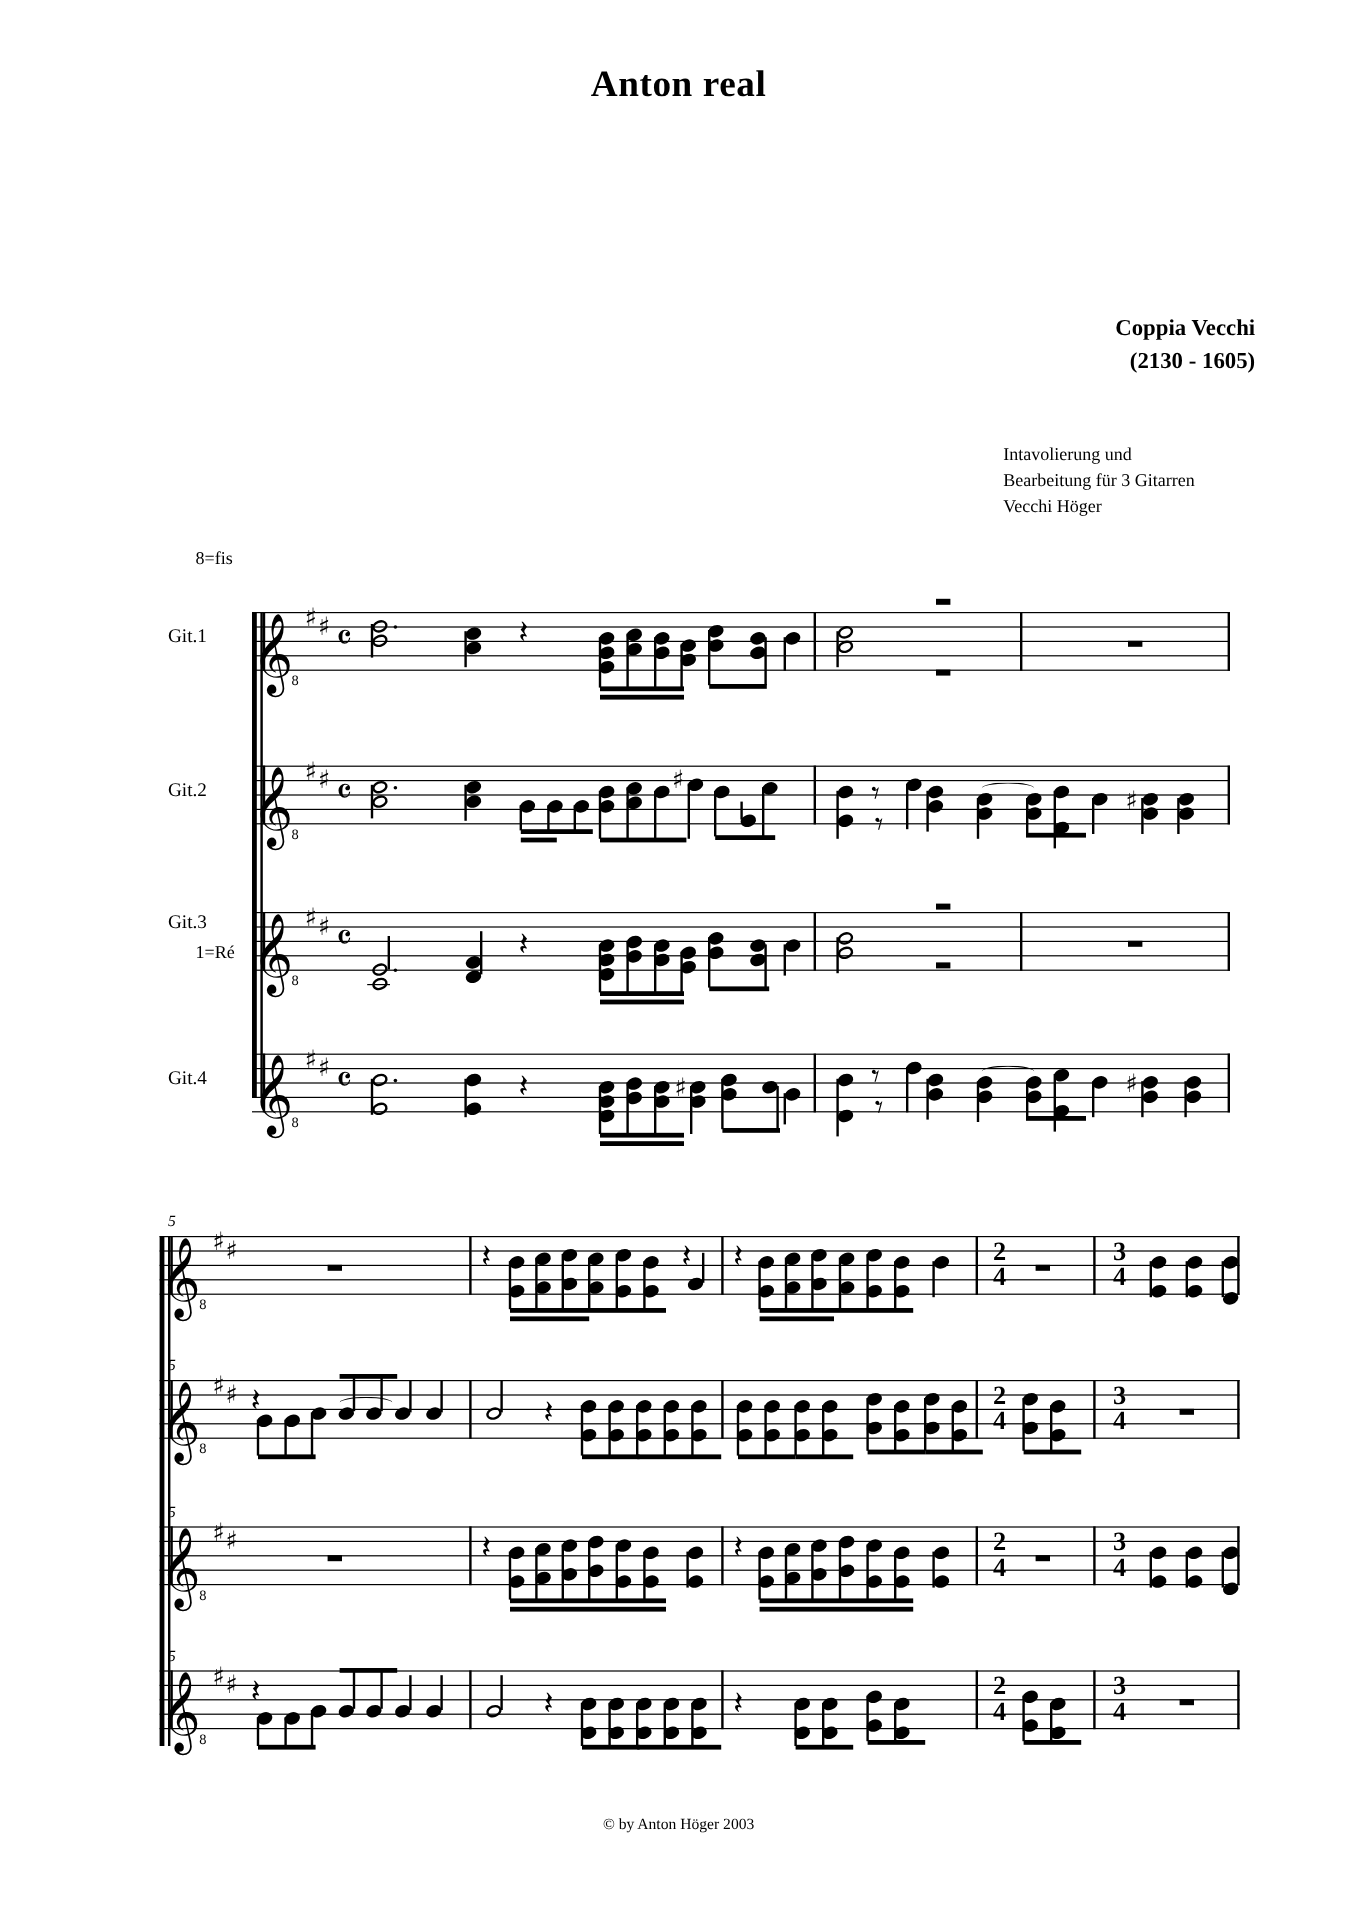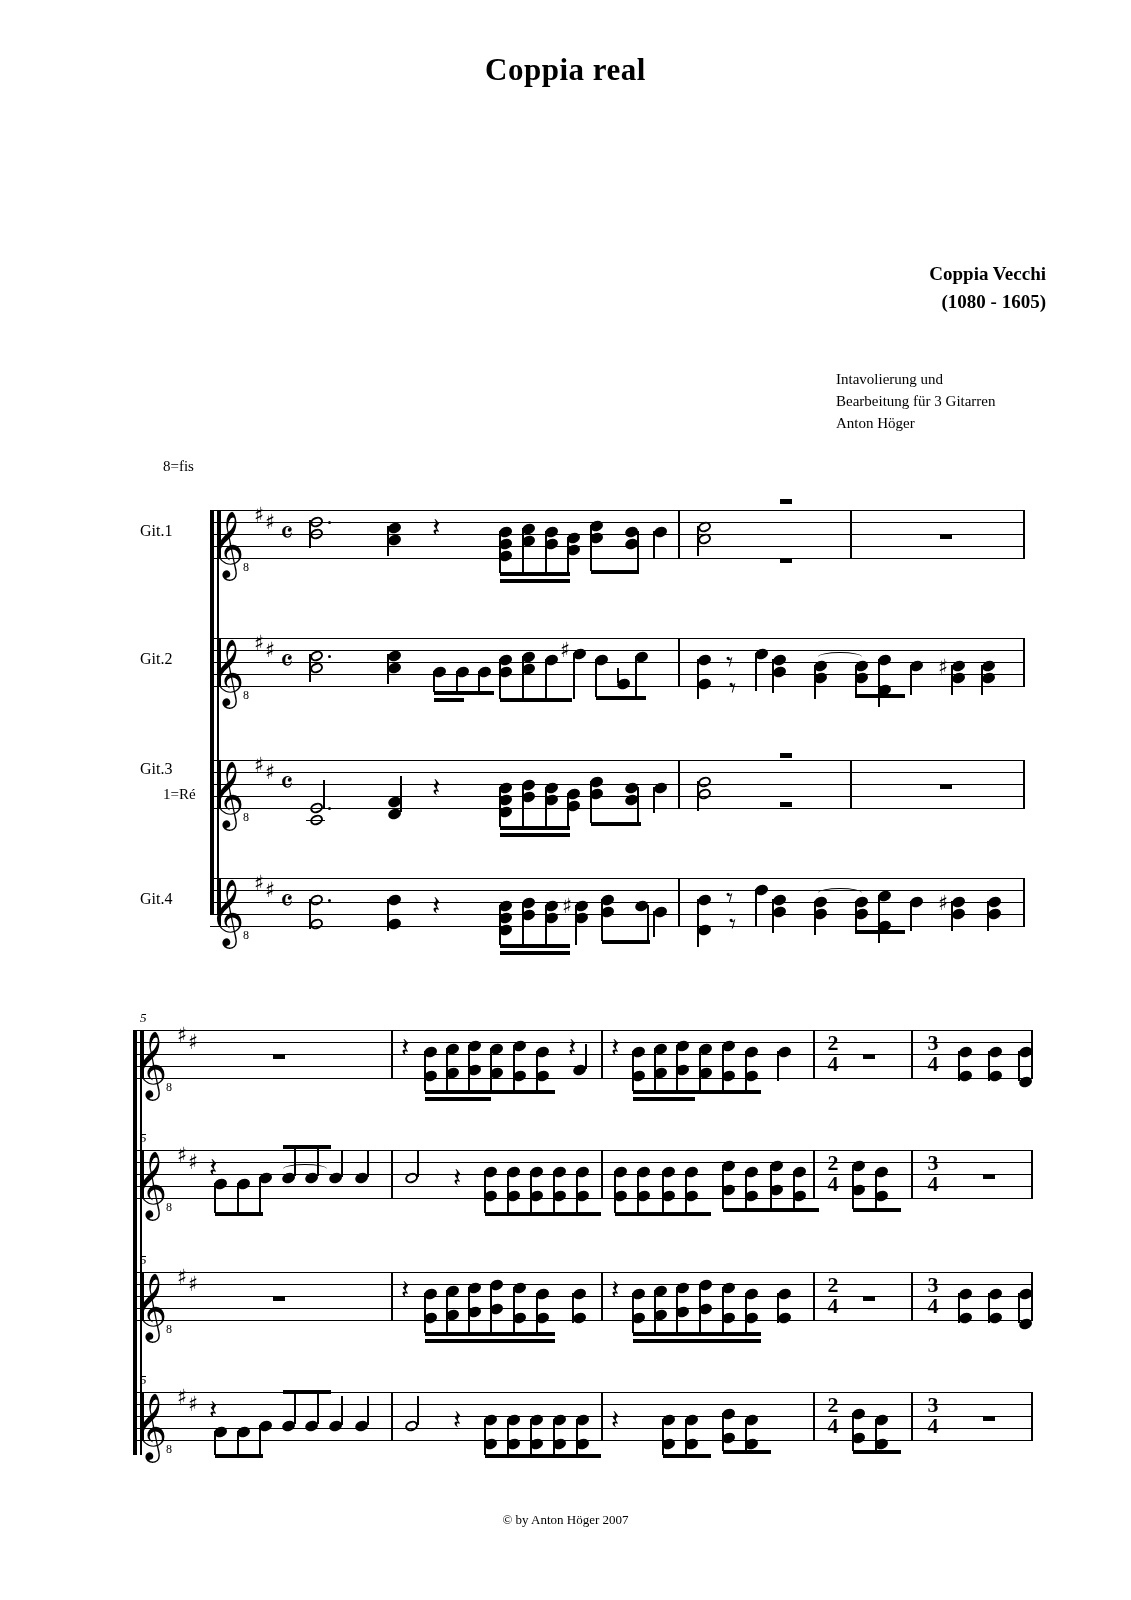--- a/index.html
+++ b/index.html
@@ -220,31 +220,31 @@
     border-radius: 50%;
     height: 9px;
     width: 46px;
   }
 </style>
 </head>
 <body>
 
 <div class="page">
 
-  <div class="title">Coppia real</div>
+  <div class="title">Anton real</div>
 
   <div class="composer">
     <div>Coppia Vecchi</div>
-    <div>(1080 - 1605)</div>
+    <div>(2130 - 1605)</div>
   </div>
 
   <div class="arranger">
     <div>Intavolierung und</div>
     <div>Bearbeitung für 3 Gitarren</div>
-    <div>Anton Höger</div>
+    <div>Vecchi Höger</div>
   </div>
 
   <div class="tuning tuning-1">8=fis</div>
   <div class="tuning tuning-3">1=Ré</div>
 
   <div class="system" id="sys1" style="top:500px; left:210px; width:815px; height:420px;">
     <div class="sysbrace" style="left:0px; top:10px; height:405px;"></div>
     <div class="sysbrace2" style="left:7px; top:10px; height:405px;"></div>
   </div>
 
@@ -886,15 +886,15 @@
     <div class="nh" style="left:719px; top:17px;"></div>
     <div class="nh" style="left:719px; top:41px;"></div>
     <div class="stem" style="left:719px; top:21px; height:38px;"></div>
     <div class="nh" style="left:742px; top:23px;"></div>
     <div class="nh" style="left:742px; top:47px;"></div>
     <div class="stem" style="left:742px; top:27px; height:32px;"></div>
     <div class="timesig-num" style="left:788px; top:2px; width:24px;">3<br>4</div>
     <div class="rest-whole" style="left:850px; top:24px;"></div>
   </div>
 
-  <div class="copyright">© by Anton Höger 2007</div>
+  <div class="copyright">© by Anton Höger 2003</div>
 
 </div>
 
 </body></html>

